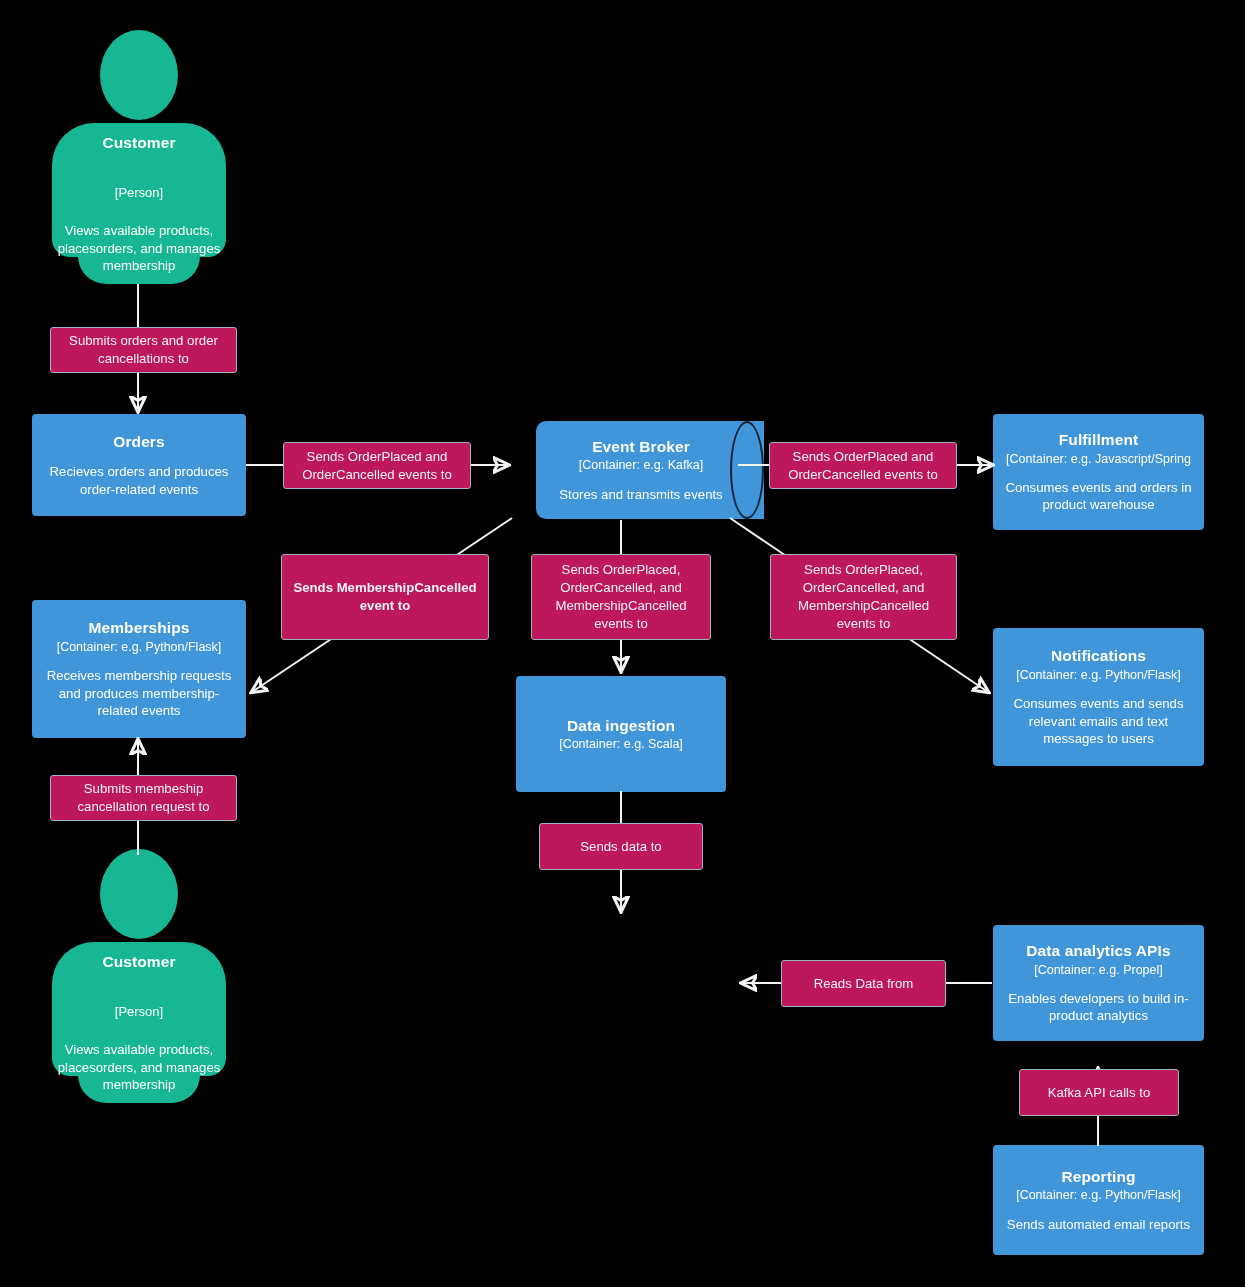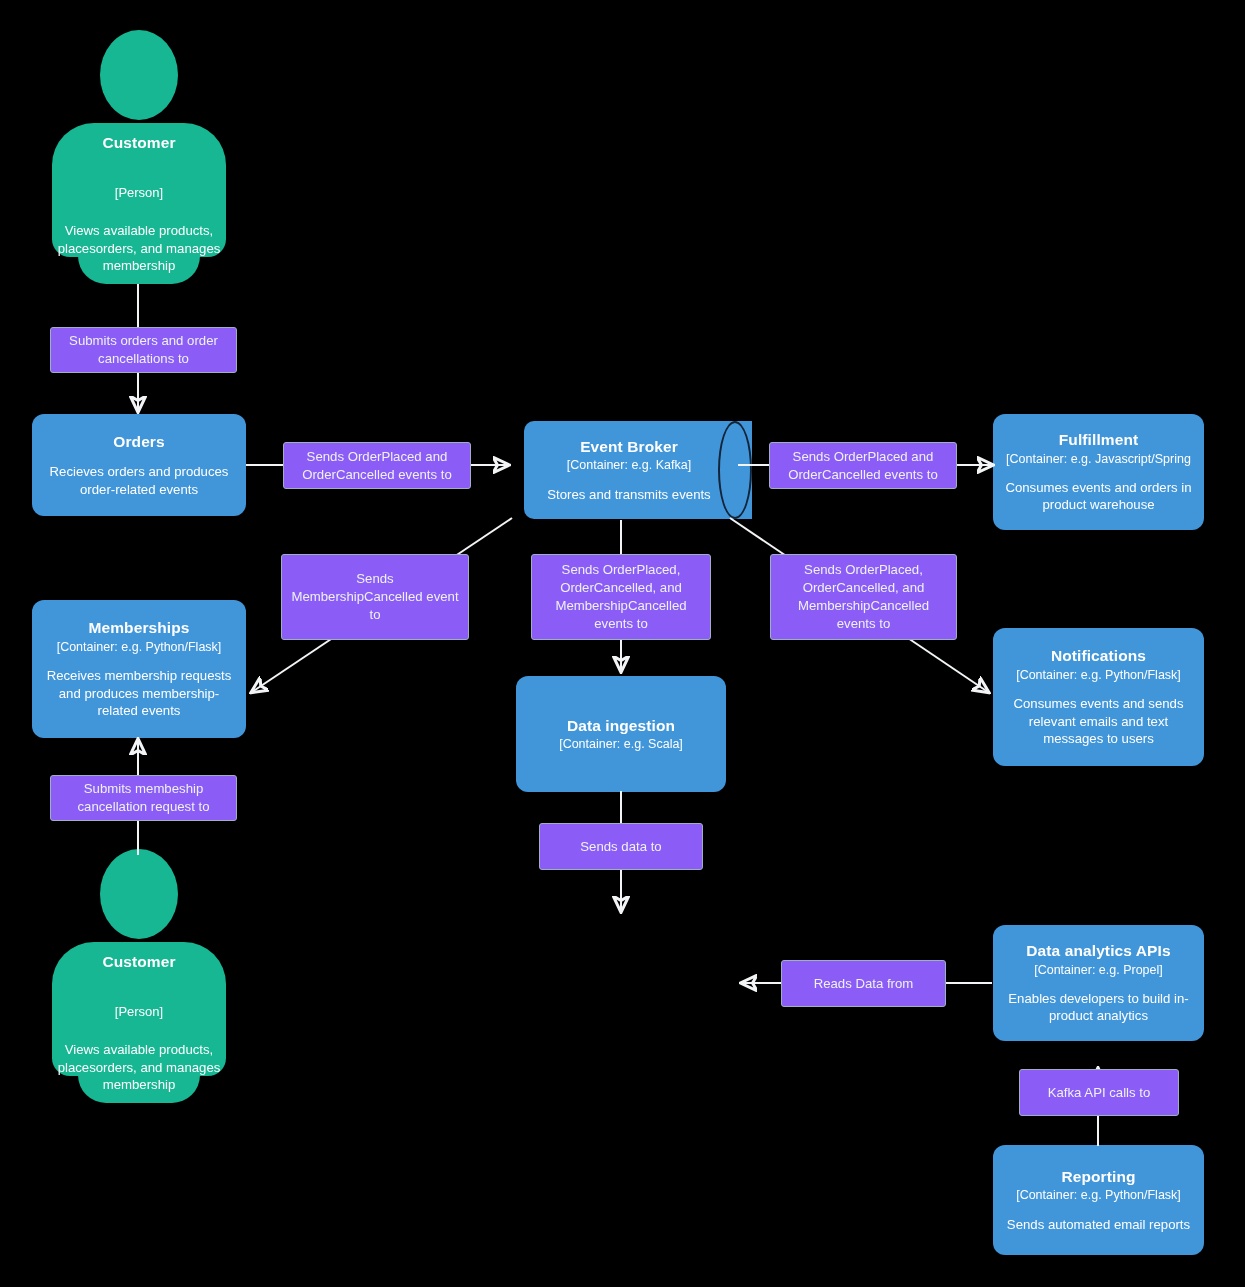--- a/index.html
+++ b/index.html
@@ -54,21 +54,21 @@
     display: flex;
     flex-direction: column;
     align-items: center;
     justify-content: flex-start;
     pointer-events: none;
   }
 
   
   .container-box {
     background: #4195d9;
-    border-radius: 12px;
+    border-radius: 4px;
     padding: 10px 8px;
   }
 
   
   .n-title {
     font-weight: bold;
     font-size: 15.5px;
     line-height: 1.25;
     letter-spacing: 0.1px;
   }
@@ -84,21 +84,21 @@
     margin-top: 12px;
   }
   .person-text .n-title { font-size: 15.5px; }
   .person-text .n-tech  { font-size: 13px; margin-top: 33px; }
   .person-text .n-desc  { font-size: 13.2px; margin-top: 20px; }
 
   
   .rel-label {
     position: absolute;
     box-sizing: border-box;
-    background: #8b5cf6;
+    background: #be185d;
     border: 1px solid #9fb0c2;
     border-radius: 3px;
     color: #eef2f6;
     font-size: 13.2px;
     line-height: 1.35;
     text-align: center;
     display: flex;
     align-items: center;
     justify-content: center;
     padding: 4px 7px;
@@ -233,41 +233,41 @@
 
   <div class="node container-box" style="left:32px; top:414px; width:214px; height:102px;">
     <div class="n-title">Orders</div>
     <div class="n-desc">Recieves orders and produces order-related events</div>
   </div>
 
   <div class="rel-label" style="left:283px; top:442px; width:188px; height:47px;">
     <span>Sends OrderPlaced and OrderCancelled events to</span>
   </div>
 
-  <div class="cyl-h" style="left:524px; top:421px; width:228px; height:98px;">
+  <div class="cyl-h" style="left:536px; top:421px; width:228px; height:98px;">
     <div class="body"></div>
     <div class="cap"></div>
     <div class="txt">
       <div class="n-title">Event Broker</div>
       <div class="n-tech">[Container: e.g. Kafka]</div>
       <div class="n-desc">Stores and transmits events</div>
     </div>
   </div>
 
   <div class="rel-label" style="left:769px; top:442px; width:188px; height:47px;">
     <span>Sends OrderPlaced and OrderCancelled events to</span>
   </div>
 
   <div class="node container-box" style="left:993px; top:414px; width:211px; height:116px; overflow:visible;">
     <div class="n-title">Fulfillment</div>
     <div class="n-tech">[Container: e.g. Javascript/Spring</div>
     <div class="n-desc">Consumes events and orders in product warehouse</div>
   </div>
 
-  <div class="rel-label" style="left:281px; top:554px; width:188px; height:86px;">
+  <div class="rel-label" style="left:281px; top:554px; width:208px; height:86px;font-weight:bold;">
     <span>Sends MembershipCancelled event to</span>
   </div>
 
   <div class="rel-label" style="left:531px; top:554px; width:180px; height:86px;">
     <span>Sends OrderPlaced, OrderCancelled, and MembershipCancelled events to</span>
   </div>
 
   <div class="rel-label" style="left:770px; top:554px; width:187px; height:86px;">
     <span>Sends OrderPlaced, OrderCancelled, and MembershipCancelled events to</span>
   </div>

